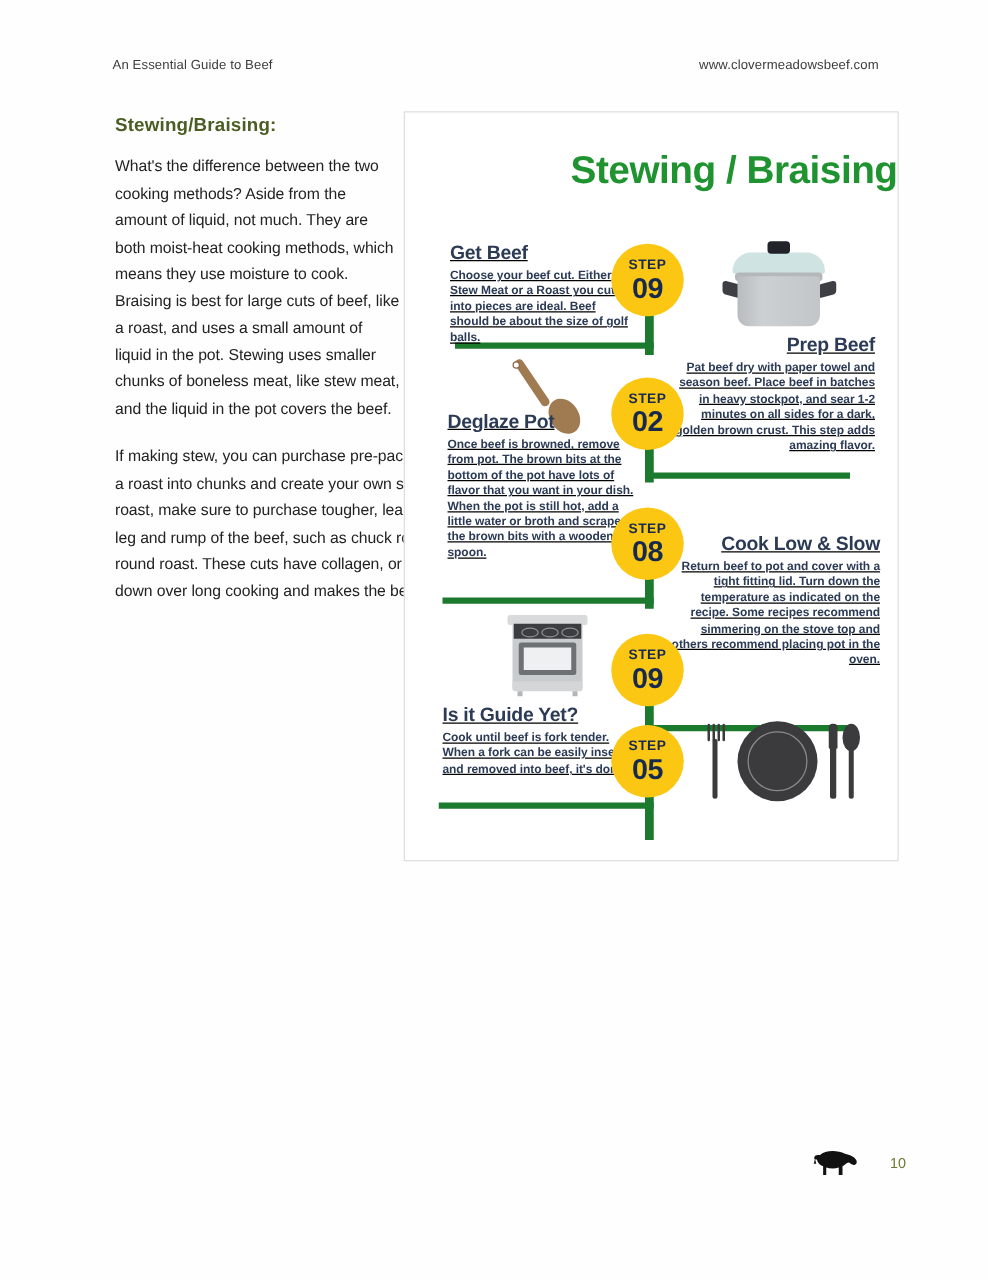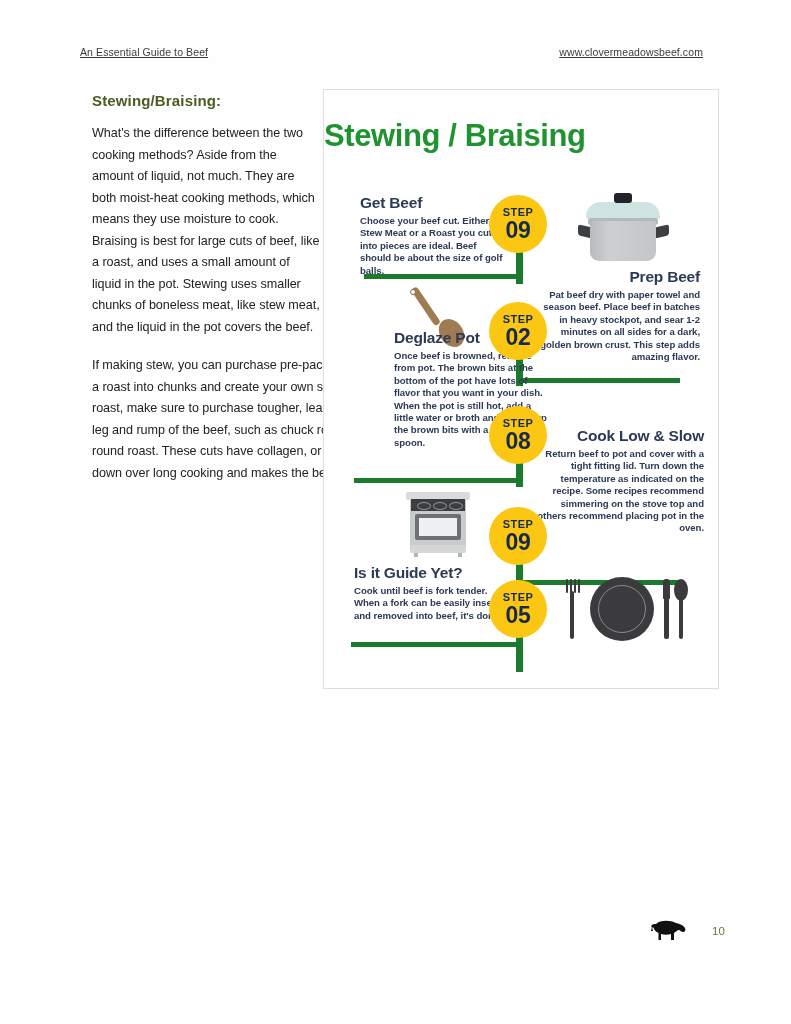--- a/index.html
+++ b/index.html
@@ -13,25 +13,24 @@
     overflow: hidden;
   }
   .page {
     position: absolute; inset: 0;
     background: #fefefe;
   }
 
   
   .doc-header {
     position: absolute;
-    top: 46px; left: 80px; right: 88px;
+    top: 46px; left: 90px; right: 88px;
     display: flex; justify-content: space-between; align-items: baseline;
     font-size: 10.5px; color: #3c3c3c;
     letter-spacing: .1px;
-    text-decoration: underline;
   }
 
   
   .left-col {
     position: absolute;
     top: 92px; left: 92px;
     width: 228px;
   }
   .sec-heading {
     font-size: 15px; font-weight: bold;
@@ -54,21 +53,21 @@
     left: 323px; top: 89px;
     width: 396px; height: 600px;
     background: #ffffff;
     border: 1px solid #dedede;
     box-sizing: border-box;
     overflow: hidden;
   }
   .info-title {
     position: absolute;
     top: 28px; left: 0; width: 100%;
-    text-align: left;
+    text-align: right;
     font-size: 31px; font-weight: bold;
     color: #1f9330;
     letter-spacing: -.4px;
   }
 
   
   .line { position: absolute; background: #1c7a2e; }
 
   
   .step-circle {
@@ -84,21 +83,21 @@
   .step-circle .s-word {
     font-size: 11px; font-weight: bold; letter-spacing: .4px;
     line-height: 11px; margin-bottom: 1px;
   }
   .step-circle .s-num {
     font-size: 23px; font-weight: bold; line-height: 23px;
     letter-spacing: -.3px;
   }
 
   
-  .blk { position: absolute; z-index: 4; }
+  .blk { position: absolute; z-index: 4; text-decoration: underline; }
   .blk h3 {
     margin: 0 0 3px 0;
     font-size: 15.5px; font-weight: bold;
     color: #2b3a55; letter-spacing: -.2px;
   }
   .blk p {
     margin: 0;
     font-size: 9.6px; line-height: 12.4px;
     color: #2b3a55; font-weight: bold;
     letter-spacing: -.05px;
@@ -301,21 +300,21 @@
     <div class="ill" style="left:76px; top:192px; width:80px; height:72px;">
       <div class="spoon-handle"></div>
       <div class="spoon-bowl"></div>
       <div class="spoon-hole"></div>
     </div>
 
     <div class="step-circle" style="left:165px; top:316px;">
       <span class="s-word">STEP</span>
       <span class="s-num">08</span>
     </div>
-    <div class="blk" style="left:34px; top:239px; width:155px;margin-left:36px;">
+    <div class="blk" style="left:34px; top:239px; width:155px;">
       <h3>Deglaze Pot</h3>
       <p>Once beef is browned, remove from pot. The brown bits at the bottom of the pot have lots of flavor that you want in your dish. When the pot is still hot, add a little water or broth and scrape up the brown bits with a wooden spoon.</p>
     </div>
 
     <div class="step-circle" style="left:165px; top:417px;">
       <span class="s-word">STEP</span>
       <span class="s-num">09</span>
     </div>
     <div class="blk right" style="left:212px; top:337px; width:168px;">
       <h3>Cook Low &amp; Slow</h3>

